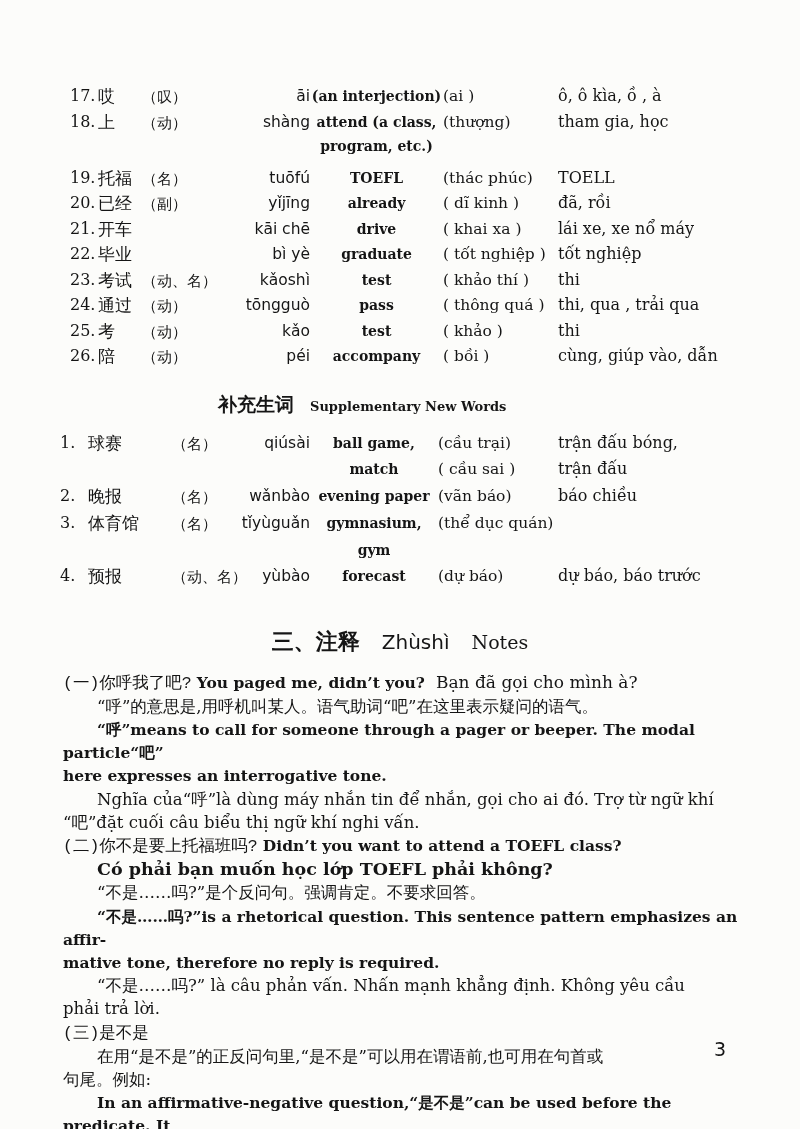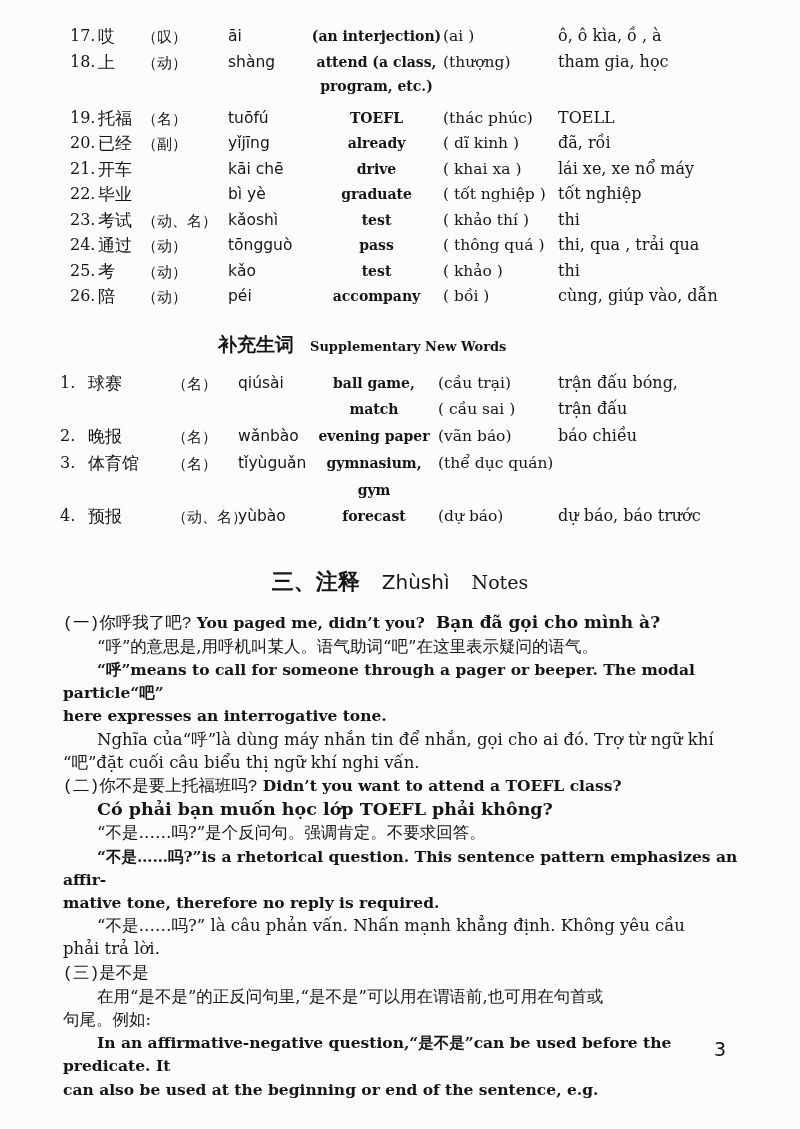--- a/index.html
+++ b/index.html
@@ -7,21 +7,21 @@
     width:800px;height:1129px;
     background:#fbfbf9;
     color:#151515;
     font-family:"DejaVu Serif","Liberation Serif",serif;
     -webkit-font-smoothing:antialiased;
     overflow:hidden;
   }
   .page{position:relative;width:800px;height:1129px;background:#fcfcfa;}
 
   
-  .vocab{padding-top:24px;}
+  .vocab{padding-top:84px;}
   .vrow{
     display:grid;
     grid-template-columns:28px 130px 82px 133px 115px auto;
     padding-left:70px;
     line-height:24.5px;
     align-items:start;
     font-size:16px;
   }
   .vrow.gap-above{margin-top:7px;}
   .srow{
@@ -30,21 +30,21 @@
     padding-left:60px;
     line-height:26.5px;
     align-items:start;
     font-size:16px;
   }
   .c-num{font-size:16px;}
   .c-hzpos{white-space:nowrap;}
   .hz{display:inline-block;min-width:44px;font-size:17px;font-family:"DejaVu Serif","Liberation Serif",serif;}
   .srow .hz{min-width:84px;}
   .pos{font-size:15px;}
-  .c-py{font-family:"DejaVu Sans","Liberation Sans",sans-serif;font-size:15.5px;}
+  .c-py{font-family:"DejaVu Sans","Liberation Sans",sans-serif;font-size:15.5px;text-align:right;}
   .c-en{font-weight:bold;font-size:14px;white-space:pre-line;text-align:center;}
   .c-sv{font-size:15.5px;white-space:pre-line;}
   .c-vi{font-size:16px;white-space:pre-line;}
 
   
   .supp-heading{
     margin:22px 0 12px 218px;
     font-size:18px;
   }
   .supp-heading .cn{font-weight:bold;font-size:19px;}
@@ -60,21 +60,21 @@
 
   
   .notes{
     padding:4px 58px 0 63px;
     font-size:16px;
     line-height:23.2px;
   }
   .n-header{margin:0;}
   .n-header .cn{font-size:16.5px;font-family:Liberation Mono, monospace;}
   .n-header .en{font-weight:bold;font-size:15.5px;}
-  .n-header .vi{font-weight:bold;font-size:17px;margin-left:6px;}
+  .n-header .vi{font-weight:normal;font-size:17px;margin-left:6px;}
   .para{
     margin:0;
     text-indent:34px;
     white-space:pre-line;
   }
   .para.cjk{font-size:16.5px;}
   .para.en{font-size:15.5px;font-weight:bold;font-family:"DejaVu Serif","Liberation Serif",serif;}
   .para.vi{font-size:16.5px;}
   .vi-bold-line{
     margin:0 0 0 34px;

